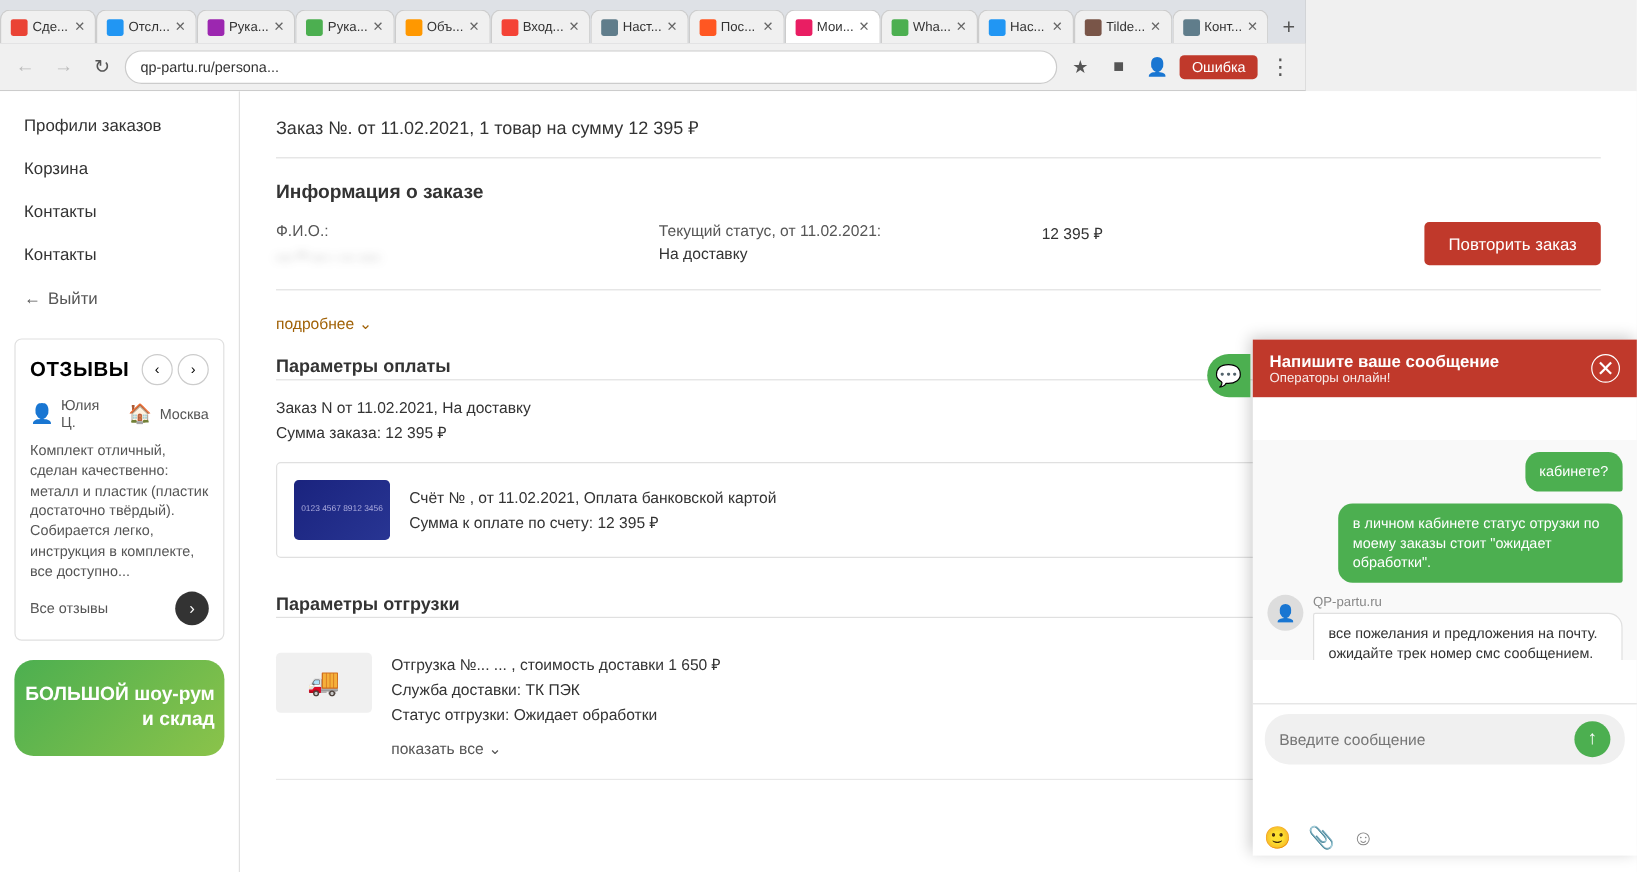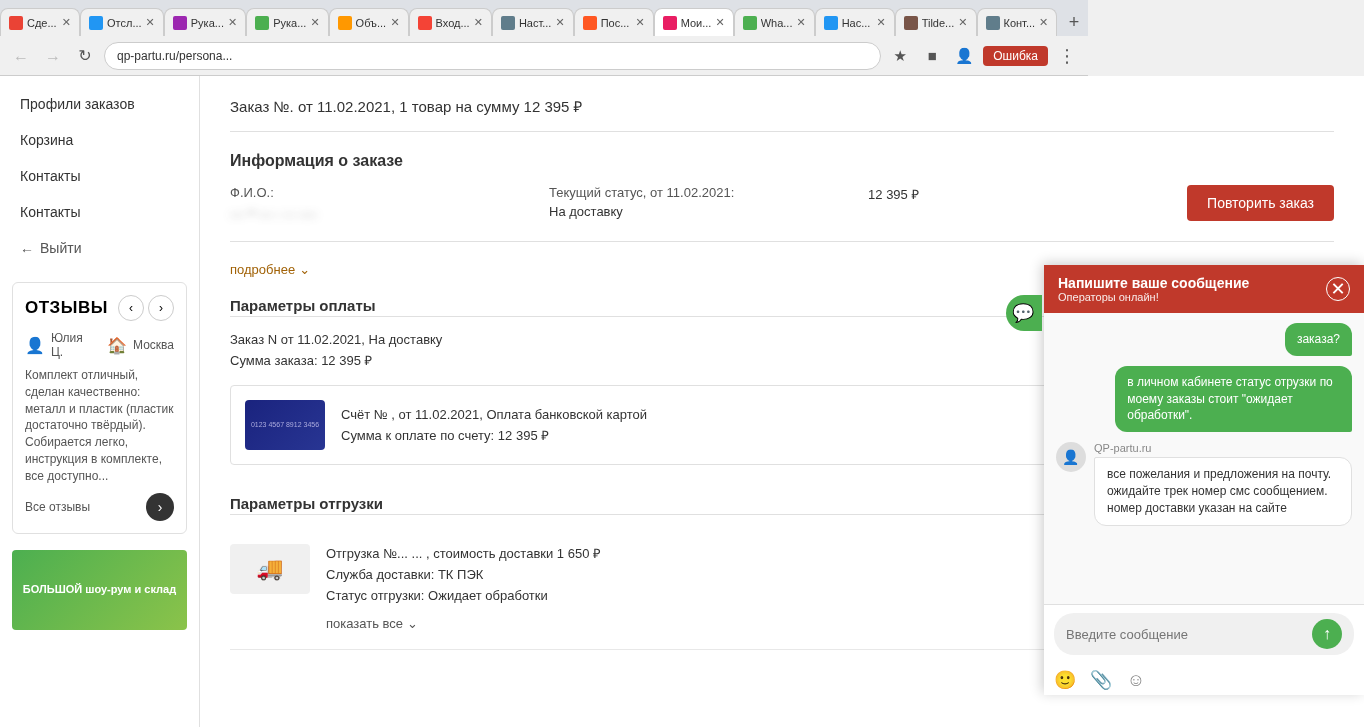--- a/index.html
+++ b/index.html
@@ -35,21 +35,21 @@
     .sidebar-reviews { margin: 16px 12px; border: 1px solid #e0e0e0; border-radius: 6px; padding: 12px; }
     .reviews-header { display: flex; align-items: center; justify-content: space-between; margin-bottom: 10px; }
     .reviews-title { font-weight: bold; font-size: 17px; letter-spacing: 0.5px; }
     .reviews-nav { display: flex; gap: 4px; }
     .rev-nav-btn { width: 26px; height: 26px; border: 1px solid #ccc; border-radius: 50%; background: #fff; cursor: pointer; display: flex; align-items: center; justify-content: center; font-size: 12px; }
     .reviewer { display: flex; align-items: center; gap: 6px; margin-bottom: 8px; font-size: 12px; color: #555; }
     .reviewer-icon { font-size: 16px; color: #888; }
     .review-text { font-size: 12px; color: #555; line-height: 1.4; margin-bottom: 8px; }
     .all-reviews-link { display: flex; align-items: center; justify-content: space-between; font-size: 12px; color: #555; cursor: pointer; }
     .all-reviews-circle { width: 28px; height: 28px; background: #333; border-radius: 50%; display: flex; align-items: center; justify-content: center; color: white; font-size: 14px; cursor: pointer; }
-    .sidebar-banner { margin: 12px; border-radius: 4px; overflow: hidden; background: linear-gradient(135deg, #4CAF50, #8BC34A); height: 80px; display: flex; align-items: center; justify-content: center; color: white; font-weight: bold; font-size: 11px; text-align: right; padding: 8px; line-height: 1.3; }
+    .sidebar-banner { margin: 12px; border-radius: 16px; overflow: hidden; background: linear-gradient(135deg, #4CAF50, #8BC34A); height: 80px; display: flex; align-items: center; justify-content: center; color: white; font-weight: bold; font-size: 16px; text-align: right; padding: 8px; line-height: 1.3; }
 
     
     .main { flex: 1; overflow-y: auto; padding: 20px 30px; background: #fff; }
 
     
     .order-header { font-size: 15px; font-weight: normal; color: #333; margin-bottom: 20px; padding-bottom: 15px; border-bottom: 1px solid #e0e0e0; }
 
     
     .info-section { margin-bottom: 20px; padding-bottom: 20px; border-bottom: 1px solid #e0e0e0; }
     .info-title { font-size: 16px; font-weight: bold; color: #333; margin-bottom: 15px; }
@@ -75,21 +75,21 @@
     .pay-btn { background: #2e7d32; color: white; border: none; border-radius: 4px; padding: 8px 16px; font-size: 13px; cursor: pointer; }
 
     
     .shipment-block { padding-top: 10px; }
     .shipment-row { display: flex; align-items: flex-start; gap: 16px; padding: 14px 0; border-bottom: 1px solid #e8e8e8; }
     .shipment-img { width: 80px; height: 50px; background: #f0f0f0; border-radius: 4px; display: flex; align-items: center; justify-content: center; color: #888; font-size: 22px; flex-shrink: 0; }
     .shipment-details { flex: 1; font-size: 13px; color: #333; line-height: 1.6; }
     .show-all-link { color: #555; font-size: 13px; cursor: pointer; display: flex; align-items: center; gap: 4px; margin-top: 8px; }
 
     
-    .chat-widget { position: fixed; right: 0; bottom: 0; width: 320px; height: 430px; background: #fff; box-shadow: -2px -2px 12px rgba(0,0,0,0.2); display: flex; flex-direction: column; z-index: 100; top: 265px; right: 0; }
+    .chat-widget { position: fixed; right: 0; bottom: 0; width: 320px; height: 430px; background: #fff; box-shadow: -2px -2px 12px rgba(0,0,0,0.2); display: flex; flex-direction: column; z-index: 100; top: 283px; right: 0; gap: 36px; }
     .chat-header { background: #c0392b; color: white; padding: 10px 14px; display: flex; align-items: center; justify-content: space-between; flex-shrink: 0; }
     .chat-header-title { font-size: 14px; font-weight: bold; }
     .chat-header-sub { font-size: 11px; opacity: 0.9; }
     .chat-close { background: none; border: none; color: white; font-size: 18px; cursor: pointer; width: 24px; height: 24px; border-radius: 50%; border: 1.5px solid white; display: flex; align-items: center; justify-content: center; }
     .chat-messages { flex: 1; overflow-y: auto; padding: 10px 12px; background: #f9f9f9; display: flex; flex-direction: column; gap: 10px; }
     .msg-user { align-self: flex-end; background: #4CAF50; color: white; border-radius: 12px 12px 2px 12px; padding: 8px 12px; font-size: 12px; max-width: 80%; line-height: 1.4; }
     .msg-system-row { display: flex; align-items: flex-start; gap: 8px; }
     .msg-avatar { width: 30px; height: 30px; background: #ddd; border-radius: 50%; flex-shrink: 0; display: flex; align-items: center; justify-content: center; font-size: 14px; color: #888; }
     .msg-system-content { flex: 1; }
     .msg-sender { font-size: 11px; color: #888; margin-bottom: 3px; }
@@ -309,21 +309,21 @@
 
 <div class="chat-widget">
   <div class="chat-header">
     <div>
       <div class="chat-header-title">Напишите ваше сообщение</div>
       <div class="chat-header-sub">Операторы онлайн!</div>
     </div>
     <button class="chat-close">✕</button>
   </div>
   <div class="chat-messages">
-    <div class="msg-user">заказа?</div>
+    <div class="msg-user">кабинете?</div>
     <div class="msg-user">в личном кабинете статус отрузки по моему заказы стоит "ожидает обработки".</div>
     <div class="msg-system-row">
       <div class="msg-avatar">👤</div>
       <div class="msg-system-content">
         <div class="msg-sender">QP-partu.ru</div>
         <div class="msg-system">все пожелания и предложения на почту. ожидайте трек номер смс сообщением.
 номер доставки указан на сайте</div>
       </div>
     </div>
   </div>

